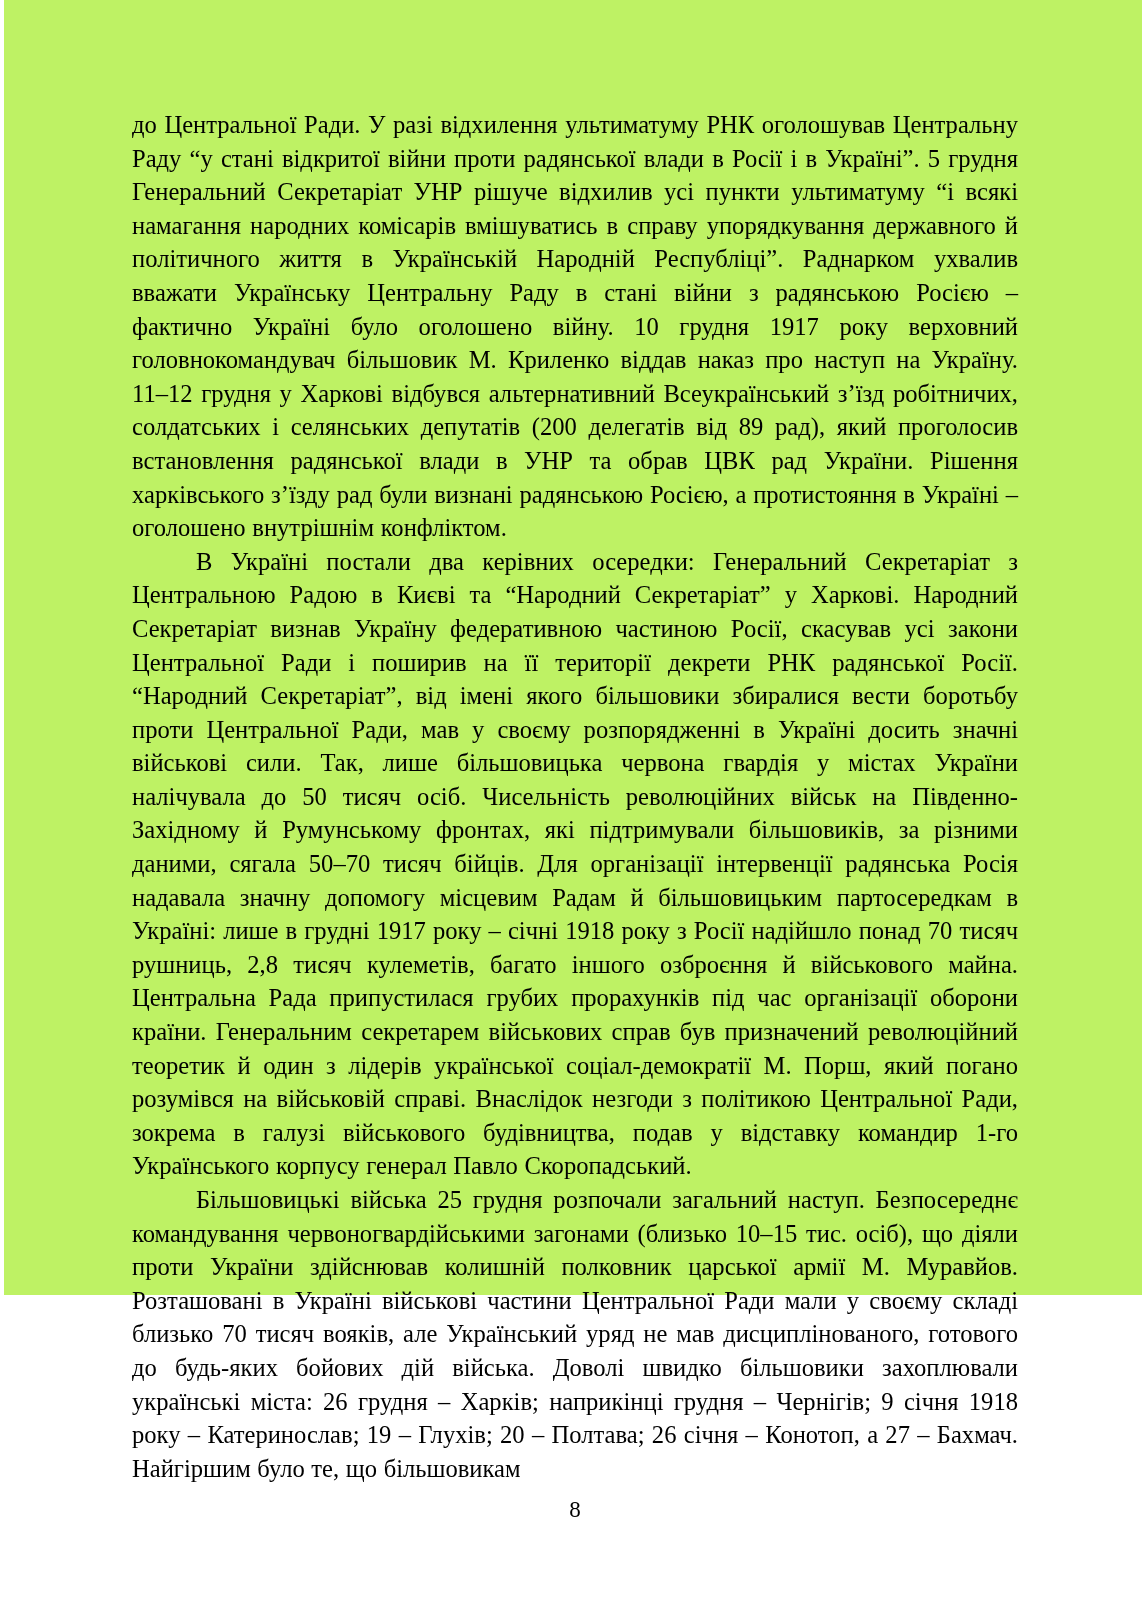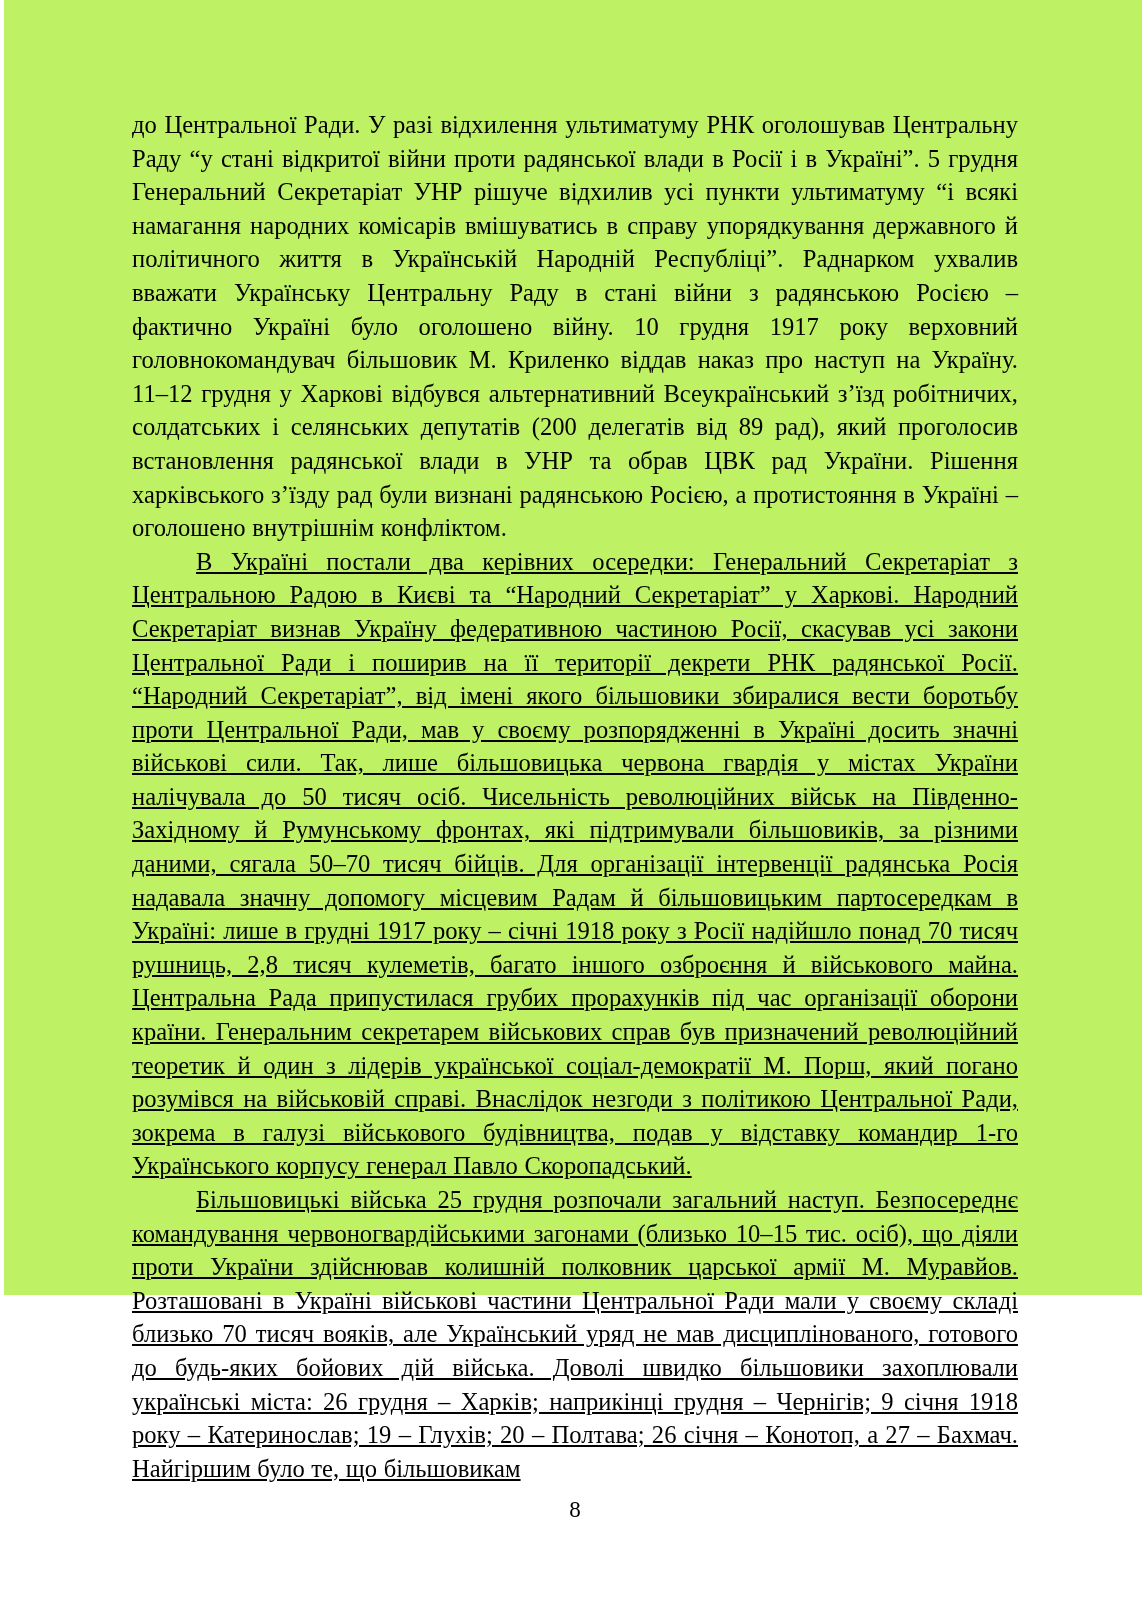--- a/index.html
+++ b/index.html
@@ -40,21 +40,20 @@
     line-height: 33.6px;
     text-align: justify;
     text-justify: inter-word;
     -webkit-hyphens: none;
     hyphens: none;
     word-spacing: 0.02em;
   }
 
   .para.indent {
     text-indent: 64px;
-    text-decoration: underline;
   }
 
   .para.cont {
     text-indent: 0;
   }
 
   .page-number {
     position: absolute;
     left: 0;
     top: 1496px;

